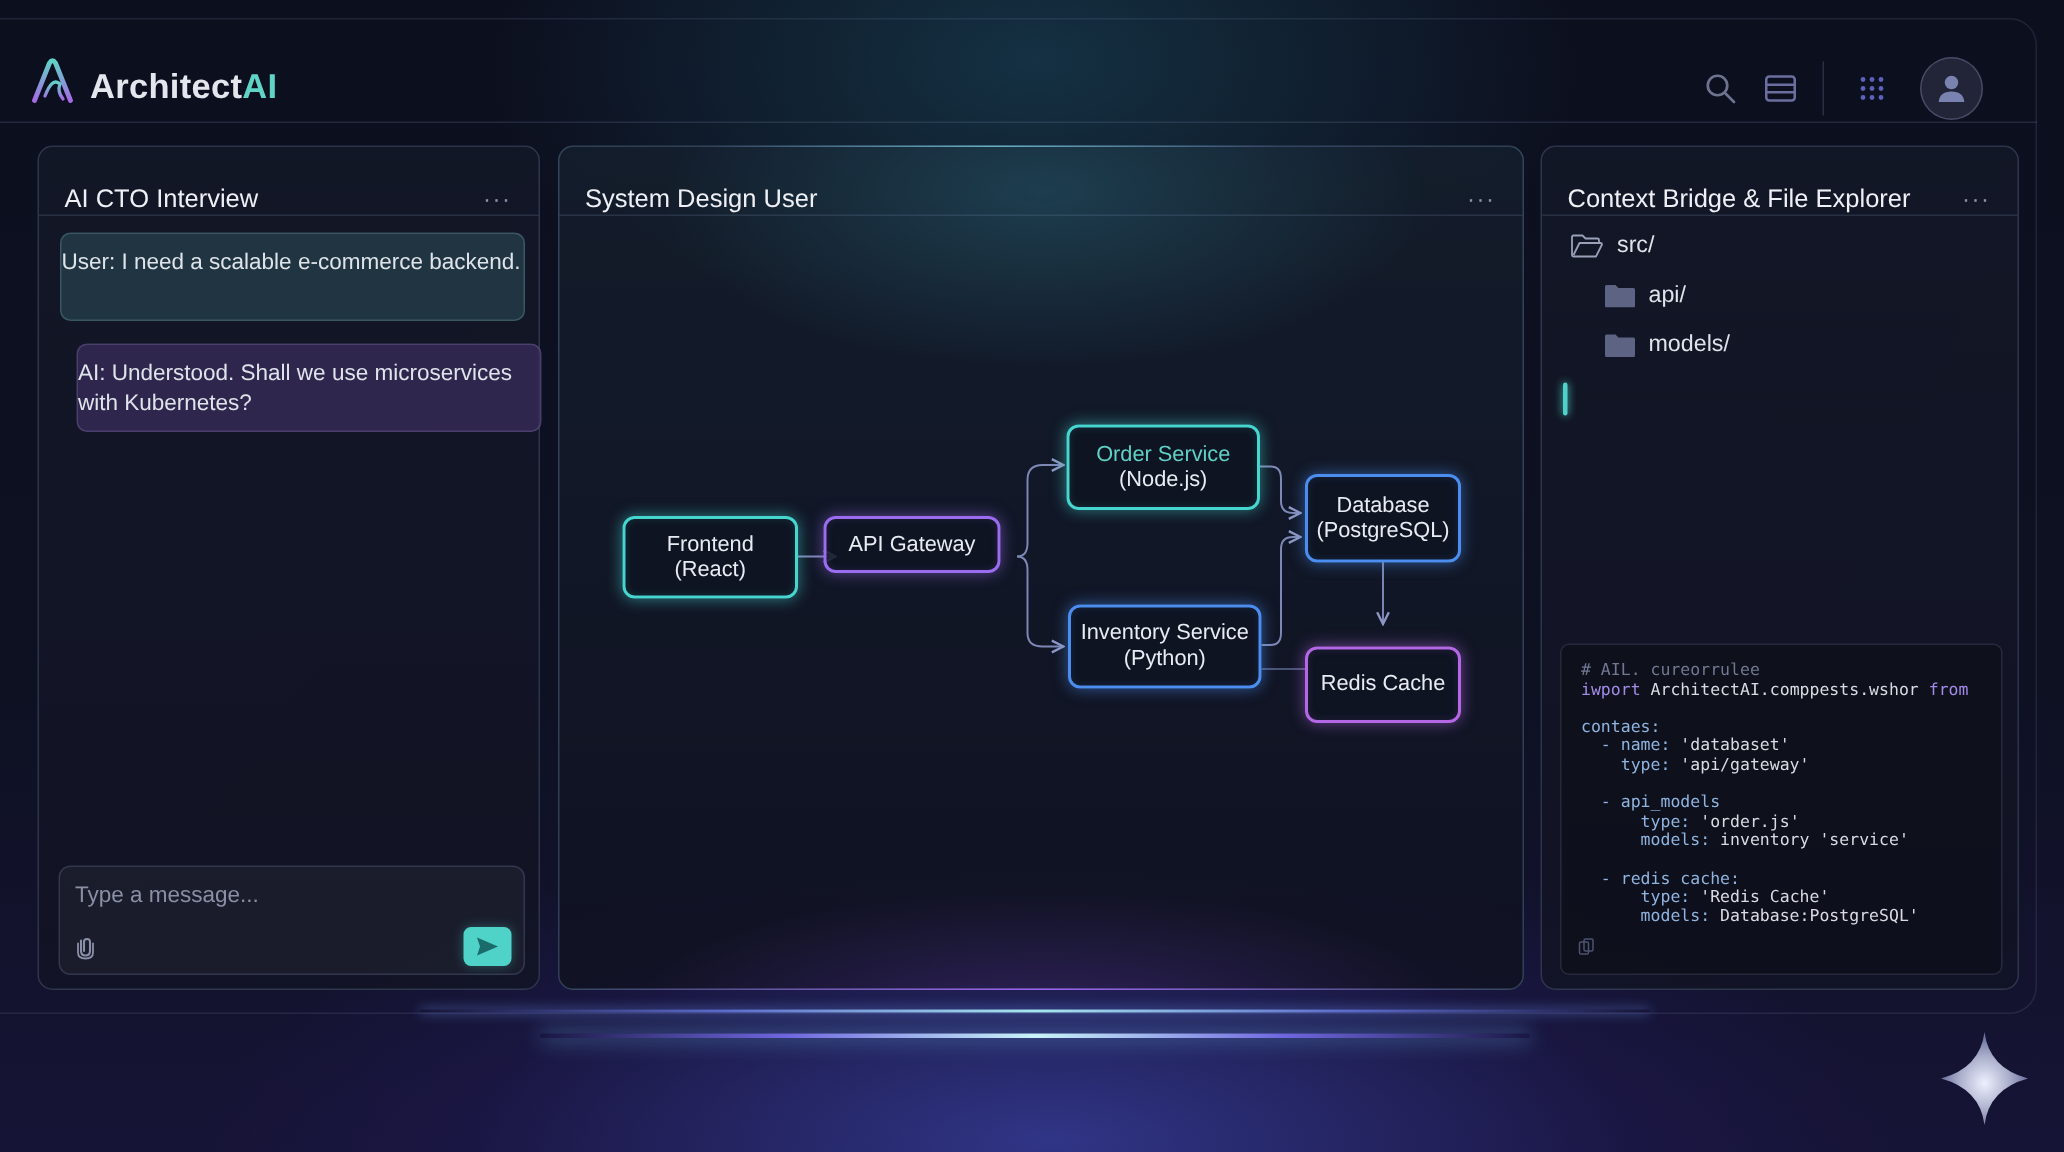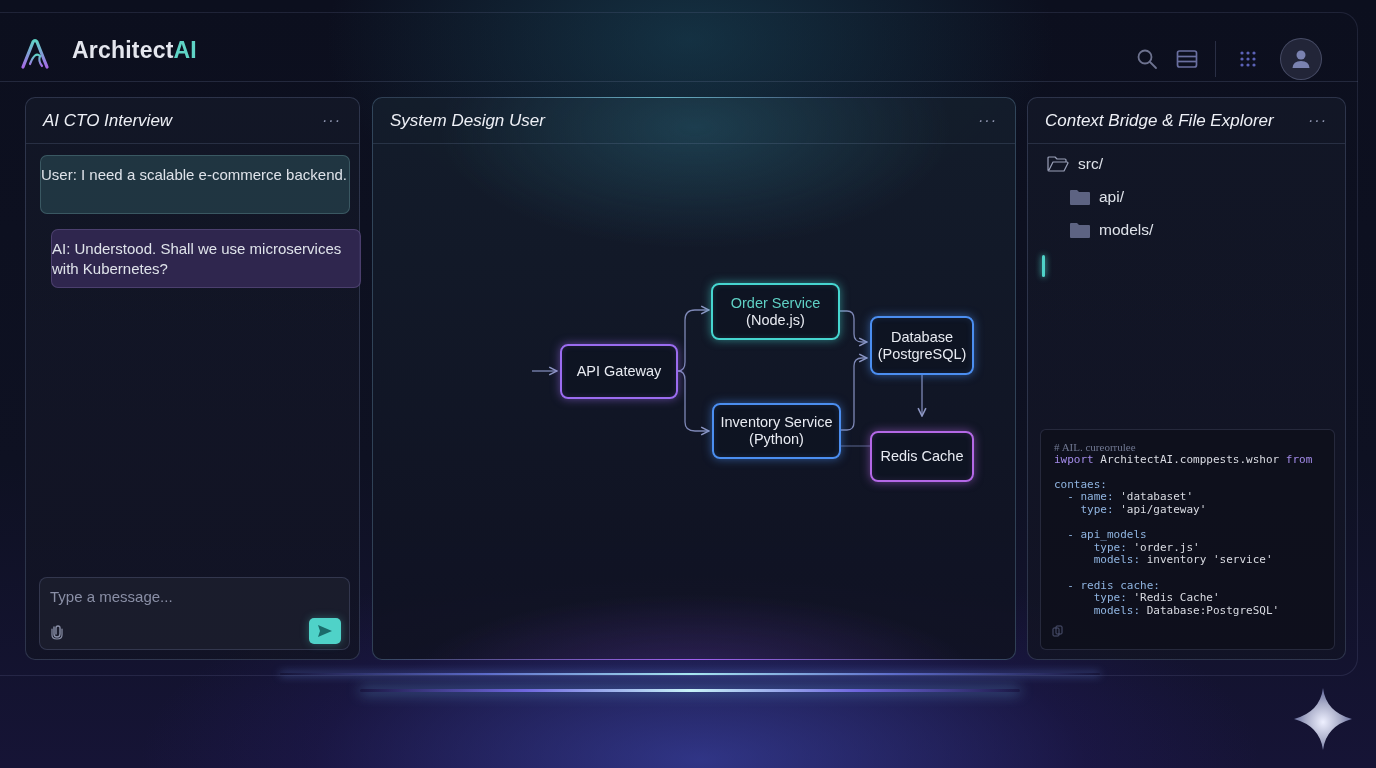--- a/index.html
+++ b/index.html
@@ -17,42 +17,42 @@
   .app-frame {
     position: absolute; left: 0; top: 12px; width: 1358px; height: 664px;
     border: 1px solid rgba(120,130,170,0.18);
     border-radius: 0 18px 18px 0;
     border-left: none;
   }
   .topbar {
     position: absolute; left: 0; top: 12px; width: 1358px; height: 70px;
     border-bottom: 1px solid rgba(120,130,170,0.22);
   }
-  .brand { position: absolute; left: 18px; top: 25px; display: flex; align-items: flex-start; gap: 20px; }
+  .brand { position: absolute; left: 18px; top: 25px; display: flex; align-items: flex-end; gap: 8px; }
   .brand-logo { width: 34px; height: 34px; }
   .brand-name { font-size: 23px; font-weight: 600; color: #e4e6ee; letter-spacing: 0.2px; }
   .brand-name .accent { color: #5fd4c6; }
   .top-actions { position: absolute; right: 36px; top: 26px; display: flex; align-items: center; }
   .icon-btn { width: 40px; height: 40px; display: flex; align-items: center; justify-content: center; cursor: pointer; }
   .vsep { width: 1px; height: 36px; background: rgba(120,130,170,0.28); margin: 0 12px 0 8px; }
   .avatar {
     width: 42px; height: 42px; border-radius: 50%;
     background: #222538; border: 1px solid rgba(140,150,190,0.35);
     display: flex; align-items: center; justify-content: center; margin-left: 12px;
   }
 
   
   .panel {
     position: absolute; border-radius: 10px;
     border: 1px solid rgba(120,135,175,0.28);
     background: linear-gradient(180deg, rgba(20,24,40,0.85), rgba(18,20,36,0.85));
   }
   .panel-header {
-    height: 46px; display: flex; align-items: center; justify-content: space-between;
-    padding: 0 18px 0 17px; border-bottom: 1px solid rgba(120,135,175,0.22); font-style: italic;
+    height: 46px; display: flex; align-items: flex-end; justify-content: space-between;
+    padding: 0 18px 0 17px; border-bottom: 1px solid rgba(120,135,175,0.22);
   }
   .panel-title { font-size: 17px; color: #eef0f6; font-weight: 400; }
   .more-btn { color: #8d93ad; font-size: 16px; letter-spacing: 1px; cursor: pointer; }
 
   
   #chat-panel { left: 25px; top: 97px; width: 335px; height: 563px; }
   .msg {
     position: absolute; left: 14px; width: 310px; border-radius: 7px;
     padding: 9px 0; font-size: 15px; line-height: 20px; color: #dfe3ea;
   }
@@ -113,21 +113,21 @@
   }
   .sel-bar { position: absolute; left: 14px; top: 157px; width: 3px; height: 22px; background: #4fd2c8; border-radius: 2px; box-shadow: 0 0 6px #4fd2c8; }
   .code-box {
     position: absolute; left: 12px; top: 331px; width: 295px; height: 221px;
     border-radius: 6px; background: rgba(14,16,28,0.9); border: 1px solid rgba(110,120,160,0.25);
     padding: 11px 0 0 13px;
     font-family: "DejaVu Sans Mono", "Liberation Mono", monospace; font-size: 11px; line-height: 12.6px;
     color: #d8dce6; white-space: pre;
   }
   .code-line { display: block; height: 12.6px; }
-  .c-comment { color: #707892; font-family: Liberation Serif, serif; }
+  .c-comment { color: #707892; }
   .c-kw { color: #a28ae8; }
   .c-key { color: #8fb4e0; }
   .c-str { color: #d9dbe2; }
   .copy-btn { position: absolute; left: 11px; bottom: 12px; width: 12px; height: 12px; cursor: pointer; }
 
   
   .glow-line {
     position: absolute; height: 2px; border-radius: 2px;
   }
   .sparkle { position: absolute; left: 1290px; top: 686px; width: 66px; height: 66px; cursor: pointer; }
@@ -237,21 +237,25 @@
         <path d="M467 167 H474 Q481 167 481 175 V190 Q481 198 489 198 H494" marker-end="url(#arr)"></path>
 
         <path d="M468 286 H474 Q481 286 481 278 V222 Q481 214 489 214 H494" marker-end="url(#arr)"></path>
 
         <path d="M549 229 V272" marker-end="url(#arr)"></path>
 
         <path d="M468 302 H497" stroke="#4a5478"></path>
       </g>
     </svg>
 
-    <div class="node purple" style="left:187px; top:200px; width:118px; height:55px;">
+    <div class="node cyan" style="left:42px; top:200px; width:117px; height:55px;">
+      <span>Frontend</span>
+      <span>(React)</span>
+    </div>
+    <div class="node purple" style="left:176px; top:200px; width:118px; height:38px;">
       <span>API Gateway</span>
     </div>
     <div class="node cyan" style="left:338px; top:139px; width:129px; height:57px;">
       <span class="teal-text">Order Service</span>
       <span>(Node.js)</span>
     </div>
     <div class="node blue" style="left:339px; top:259px; width:129px; height:56px;">
       <span>Inventory Service</span>
       <span>(Python)</span>
     </div>

